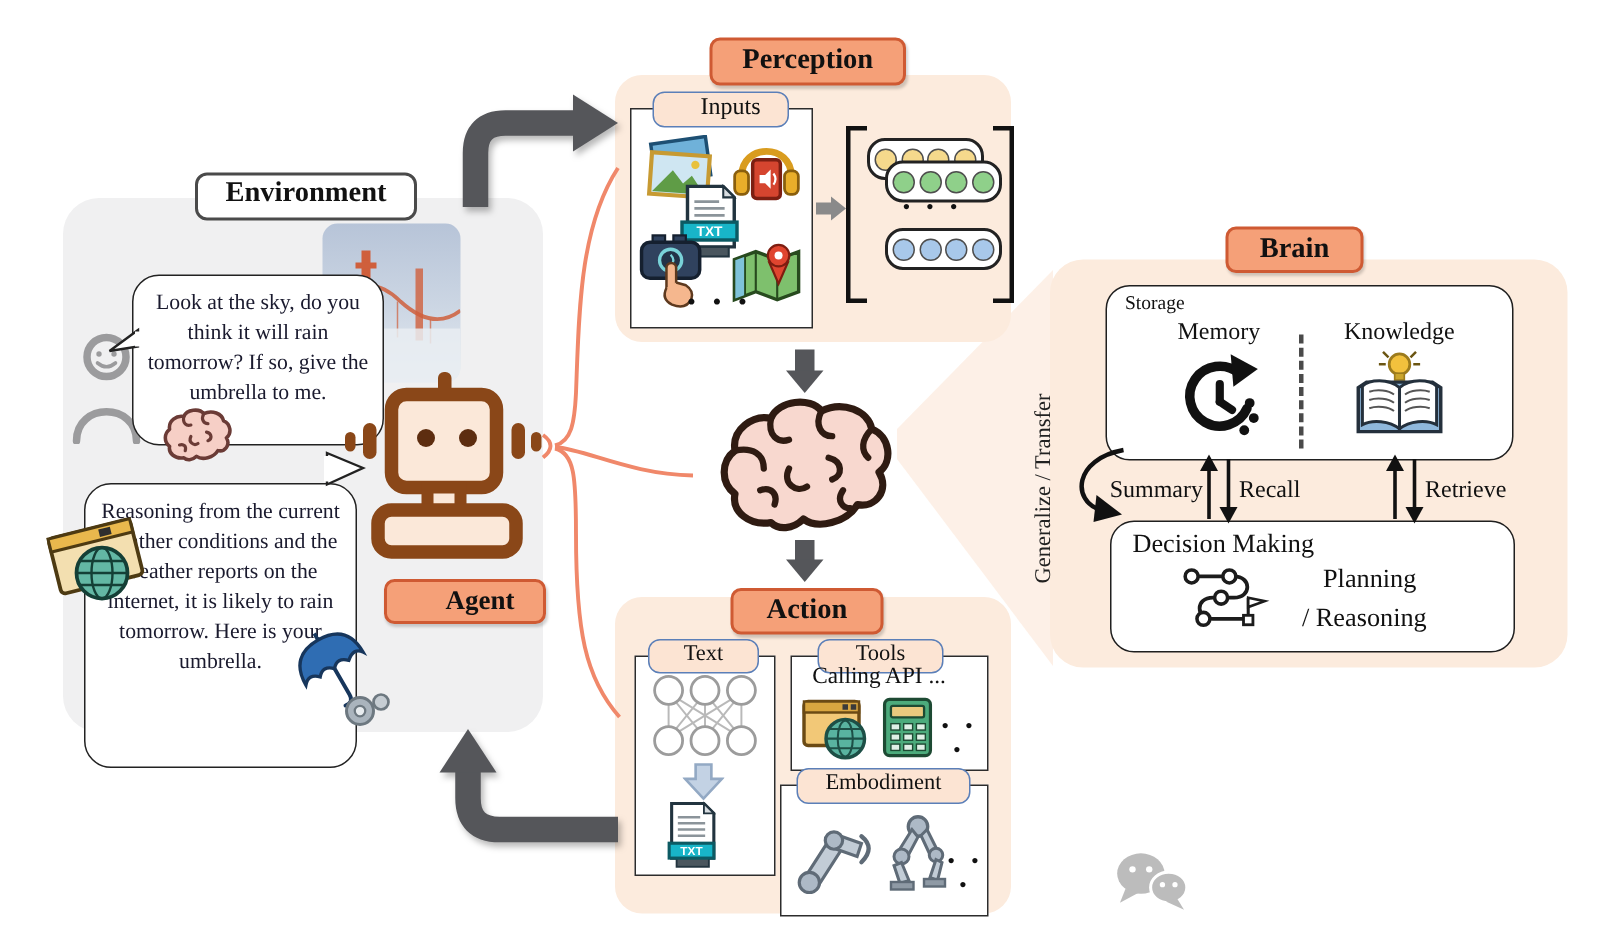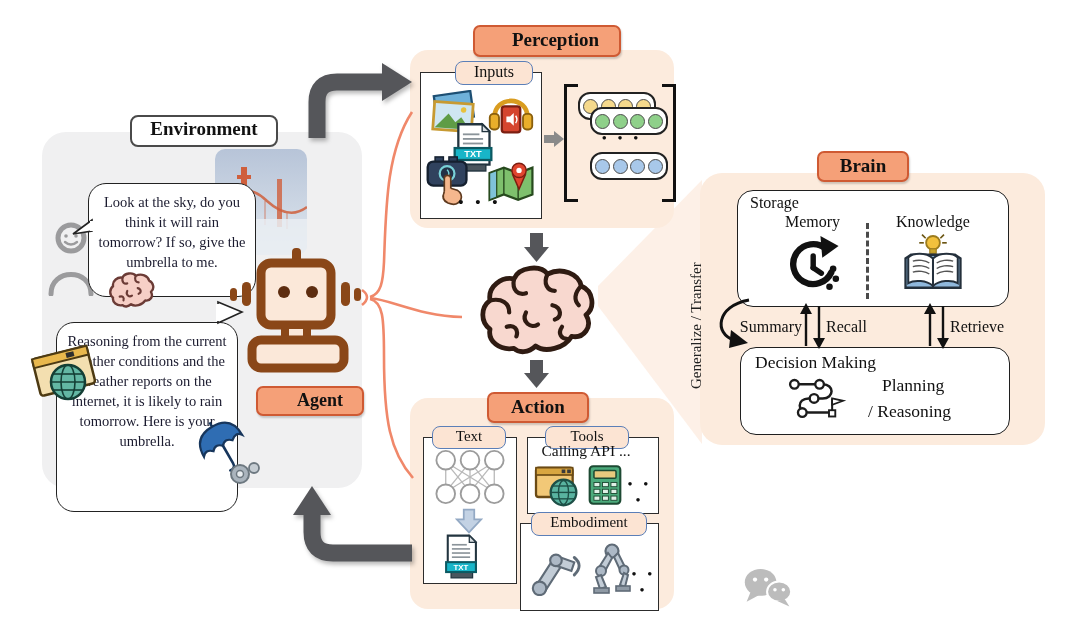--- a/index.html
+++ b/index.html
@@ -128,23 +128,23 @@
       <rect x="2" y="42" width="7" height="13" rx="3.5" fill="#8a4718"></rect>
       <rect x="113" y="36" width="9" height="24" rx="4.5" fill="#8a4718"></rect>
       <rect x="126" y="42" width="7" height="13" rx="3.5" fill="#8a4718"></rect>
       <rect x="57" y="79" width="22" height="18" fill="#fbe8d9" stroke="#8a4718" stroke-width="8"></rect>
       <rect x="24" y="94" width="92" height="28" rx="9" fill="#fbe8d9" stroke="#8a4718" stroke-width="9"></rect>
     </svg>
   </div>
   <div class="abs chip" style="left:256px;top:386px;width:84px;height:26px;font-size:18px;padding-left:20px;">Agent</div>
 
   <div class="abs panel" style="left:410px;top:50px;width:264px;height:178px;"></div>
-  <div class="abs chip" style="left:473px;top:25px;width:127px;height:28px;padding-left:17px;">Perception</div>
+  <div class="abs chip" style="left:473px;top:25px;width:127px;height:28px;">Perception</div>
   <div class="abs whitebox" style="left:420px;top:72px;width:120px;height:145px;"></div>
-  <div class="abs lbl" style="left:455px;top:61px;width:76px;height:22px;">Inputs</div>
+  <div class="abs lbl" style="left:435px;top:61px;width:76px;height:22px;padding-left:13px;">Inputs</div>
 
   <svg class="abs" style="left:426px;top:90px" width="52" height="46" viewBox="0 0 56 50">
     <g transform="rotate(-8 28 18)">
         <rect x="10" y="4" width="40" height="28" fill="#6fb1d9" stroke="#1d4f73" stroke-width="2.5"></rect>
       </g>
     <g transform="rotate(4 30 30)">
       <rect x="8" y="14" width="42" height="30" fill="#cfe6f2" stroke="#c79a32" stroke-width="3"></rect>
       <polygon points="10,42 24,26 32,35 38,29 48,42" fill="#5f9c46"></polygon>
       <circle cx="40" cy="21" r="3" fill="#e8c13d"></circle>
     </g>
@@ -318,21 +318,21 @@
     <circle cx="23" cy="28" r="5" fill="#adb9c6" stroke="#5f6b77" stroke-width="2"></circle>
     <path d="M23,32 L28,44 L22,46 L18,34 Z" fill="#c2ccd6" stroke="#5f6b77" stroke-width="2"></path>
     <rect x="16" y="45" width="15" height="5" fill="#8f9aa5" stroke="#5f6b77" stroke-width="1.6"></rect>
   </svg>
   <div class="abs dots" style="left:626px;top:566px;width:36px;font-size:13px;">• • •</div>
 
   <div class="abs panel" style="left:700px;top:173px;width:345px;height:272px;border-radius:22px;"></div>
   <div class="abs chip" style="left:817px;top:151px;width:88px;height:27px;">Brain</div>
 
   <div class="abs roundbox" style="left:737px;top:190px;width:270px;height:115px;"></div>
-  <div class="abs smalltext" style="left:750px;top:194px;font-size:16px;text-align:right;">Storage</div>
+  <div class="abs smalltext" style="left:750px;top:194px;font-size:13px;text-align:right;">Storage</div>
   <div class="abs smalltext" style="left:785px;top:213px;">Memory</div>
   <div class="abs smalltext" style="left:896px;top:213px;">Knowledge</div>
 
   <svg class="abs" style="left:786px;top:234px" width="58" height="64" viewBox="0 0 64 70">
     <path d="M44,16 A22,22 0 1 0 50,42" fill="none" stroke="#111" stroke-width="7" stroke-linecap="round"></path>
     <polygon points="38,2 58,13 40,26" fill="#111"></polygon>
     <line x1="30" y1="24" x2="30" y2="37" stroke="#111" stroke-width="6" stroke-linecap="round"></line>
     <line x1="30" y1="37" x2="39" y2="43" stroke="#111" stroke-width="6" stroke-linecap="round"></line>
     <circle cx="52" cy="38" r="3.6" fill="#111"></circle>
       <circle cx="55" cy="49" r="3.6" fill="#111"></circle>

